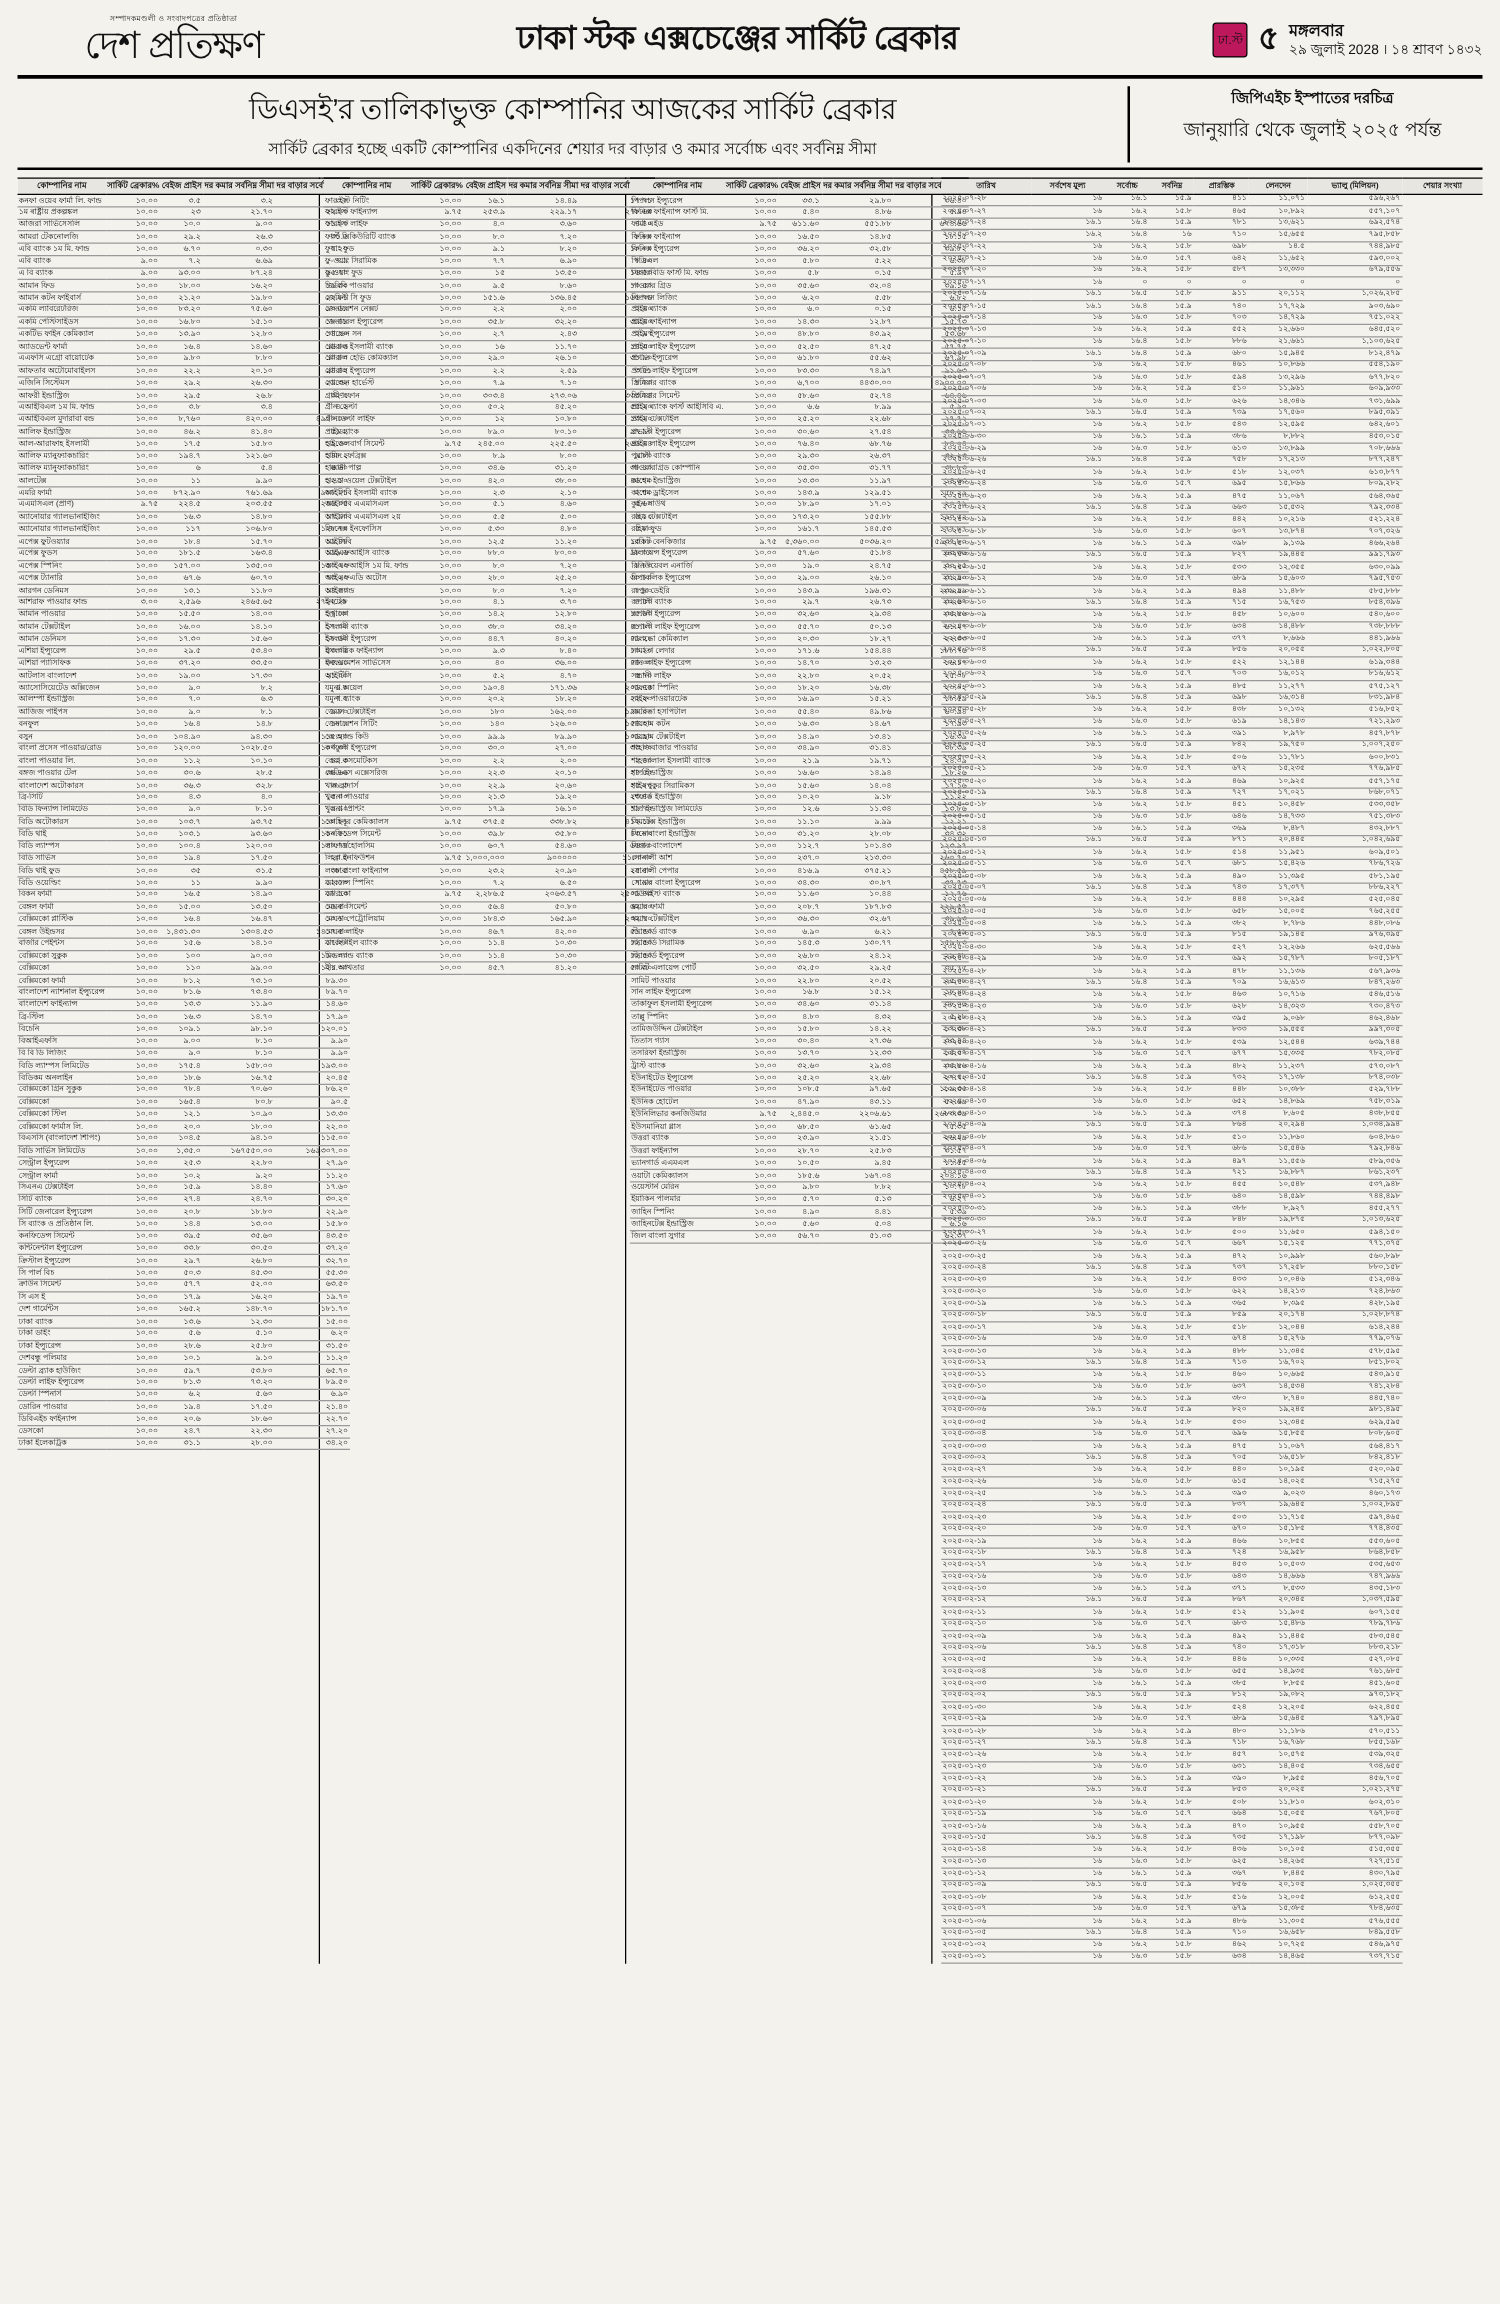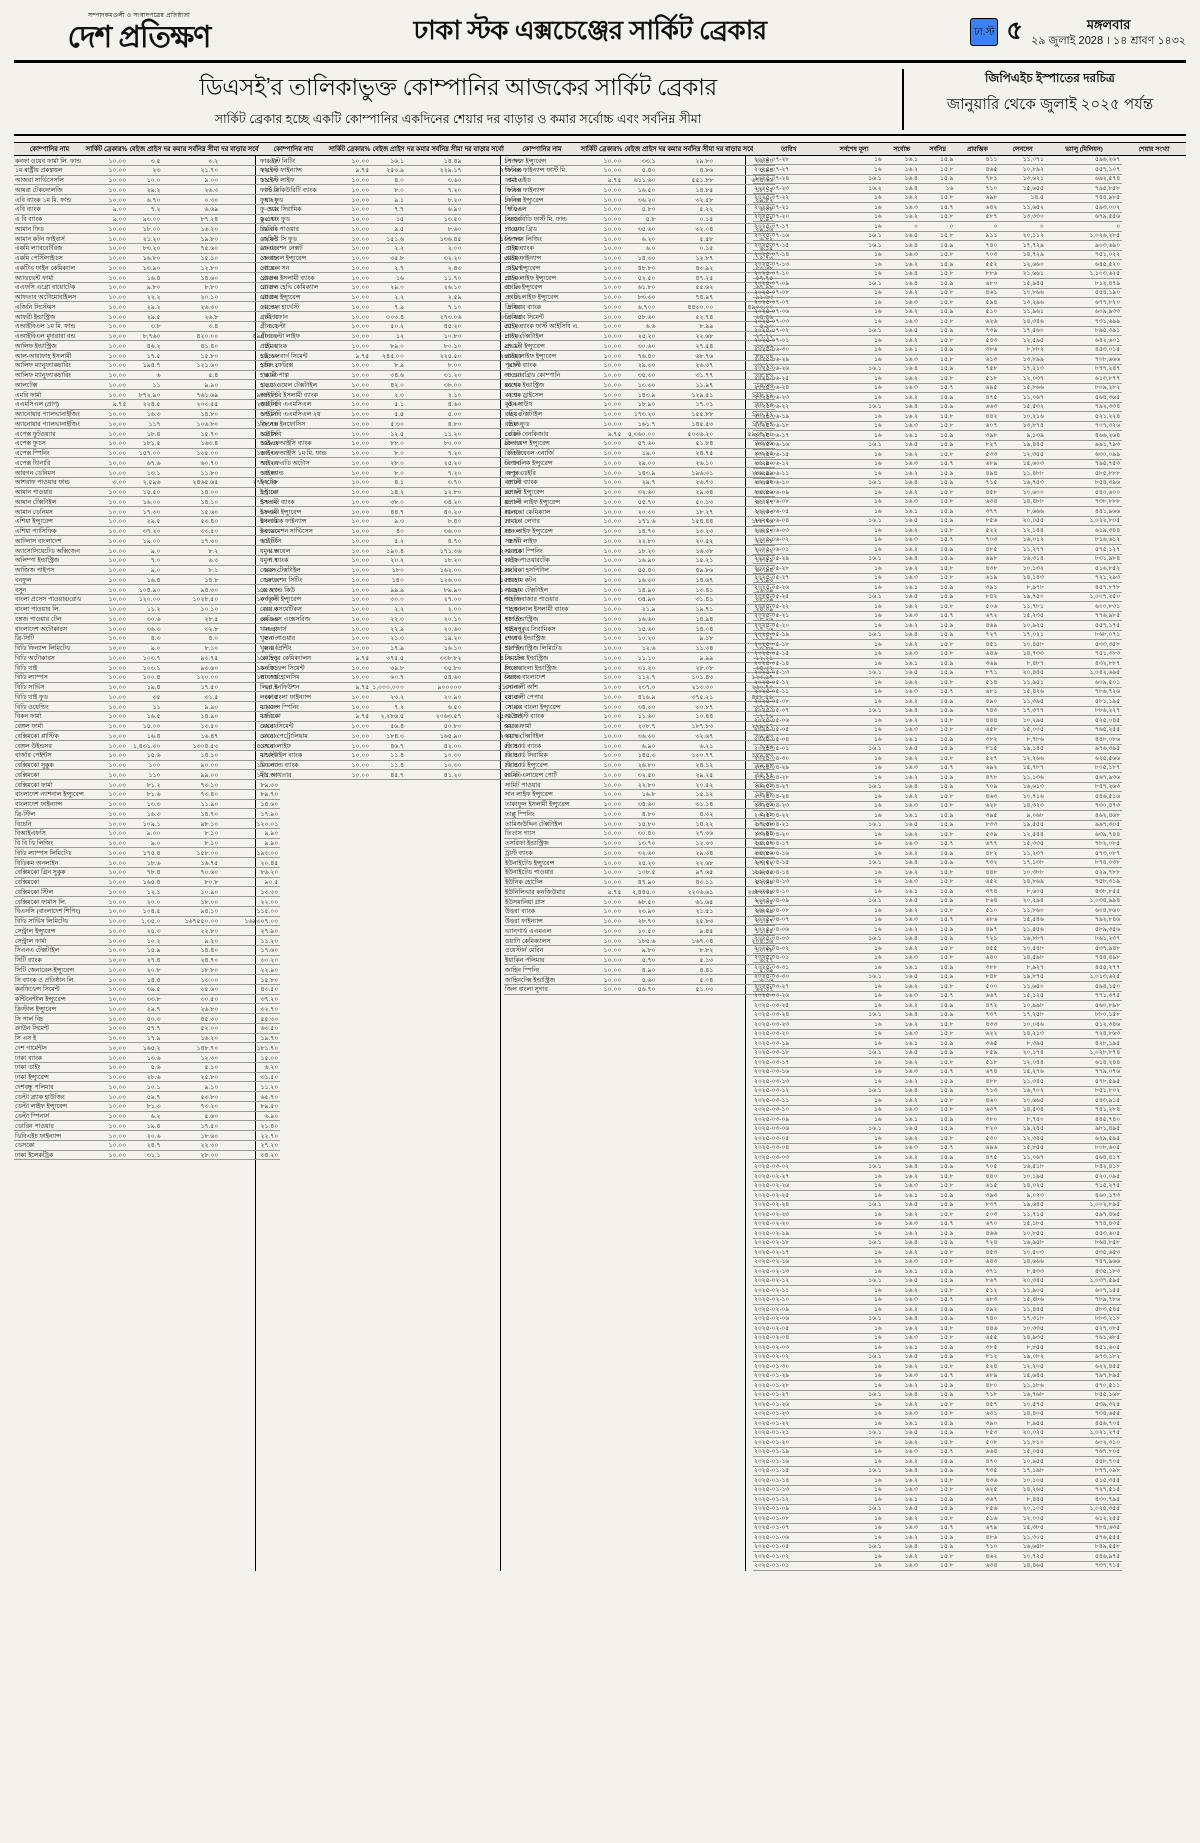--- a/index.html
+++ b/index.html
@@ -1,27 +1,27 @@
 <!DOCTYPE html>
 <html><head>
 <meta charset="utf-8">
 <style>
   html,body{margin:0;padding:0;background:#f2f0ea;}
   body{width:1200px;height:1843px;font-family:"Liberation Sans",sans-serif;color:#111;}
   .page{width:1200px;height:1843px;background:#f4f2ec;box-sizing:border-box;padding:10px 14px;position:relative;}
   .masthead{display:flex;align-items:flex-start;border-bottom:3px solid #000;padding-bottom:6px;}
   .logo-block{width:250px;}
   .logo-kicker{font-size:6px;letter-spacing:.3px;text-align:center;}
-  .logo-name{font-size:30px;font-weight:bold;letter-spacing:-1px;text-align:center;line-height:1.05;}
+  .logo-name{font-size:30px;font-weight:normal;letter-spacing:-1px;text-align:center;line-height:1.05;}
   .mast-center{flex:1;display:flex;align-items:flex-start;justify-content:center;}
   .mast-title{font-size:26px;font-weight:bold;letter-spacing:-.5px;}
   .mast-right{width:270px;display:flex;align-items:center;justify-content:flex-end;gap:8px;}
-  .mast-badge{border:1px solid #000;border-radius:3px;width:26px;height:26px;display:flex;align-items:center;justify-content:center;font-size:10px;background:#3b82f6;}
+  .mast-badge{border:1px solid #000;border-radius:3px;width:26px;height:26px;display:flex;align-items:center;justify-content:center;font-size:10px;background:#be185d;}
   .mast-big{font-size:26px;font-weight:bold;}
-  .mast-date{font-size:11px;text-align:center;line-height:1.35;}
+  .mast-date{font-size:11px;text-align:left;line-height:1.35;}
   .mast-day{font-size:13px;font-weight:bold;}
 
   .banner{display:flex;margin-top:6px;border-bottom:2px solid #000;padding-bottom:4px;}
   .banner-left{flex:1;text-align:center;}
   .banner-h1{font-size:23px;font-weight:normal;letter-spacing:-.4px;}
   .banner-sub{font-size:12.5px;margin-top:2px;}
   .banner-right{width:272px;border-left:2px solid #000;padding-left:10px;text-align:center;}
   .banner-h2{font-size:12px;font-weight:bold;}
   .banner-sub2{font-size:15px;margin-top:3px;}
 

